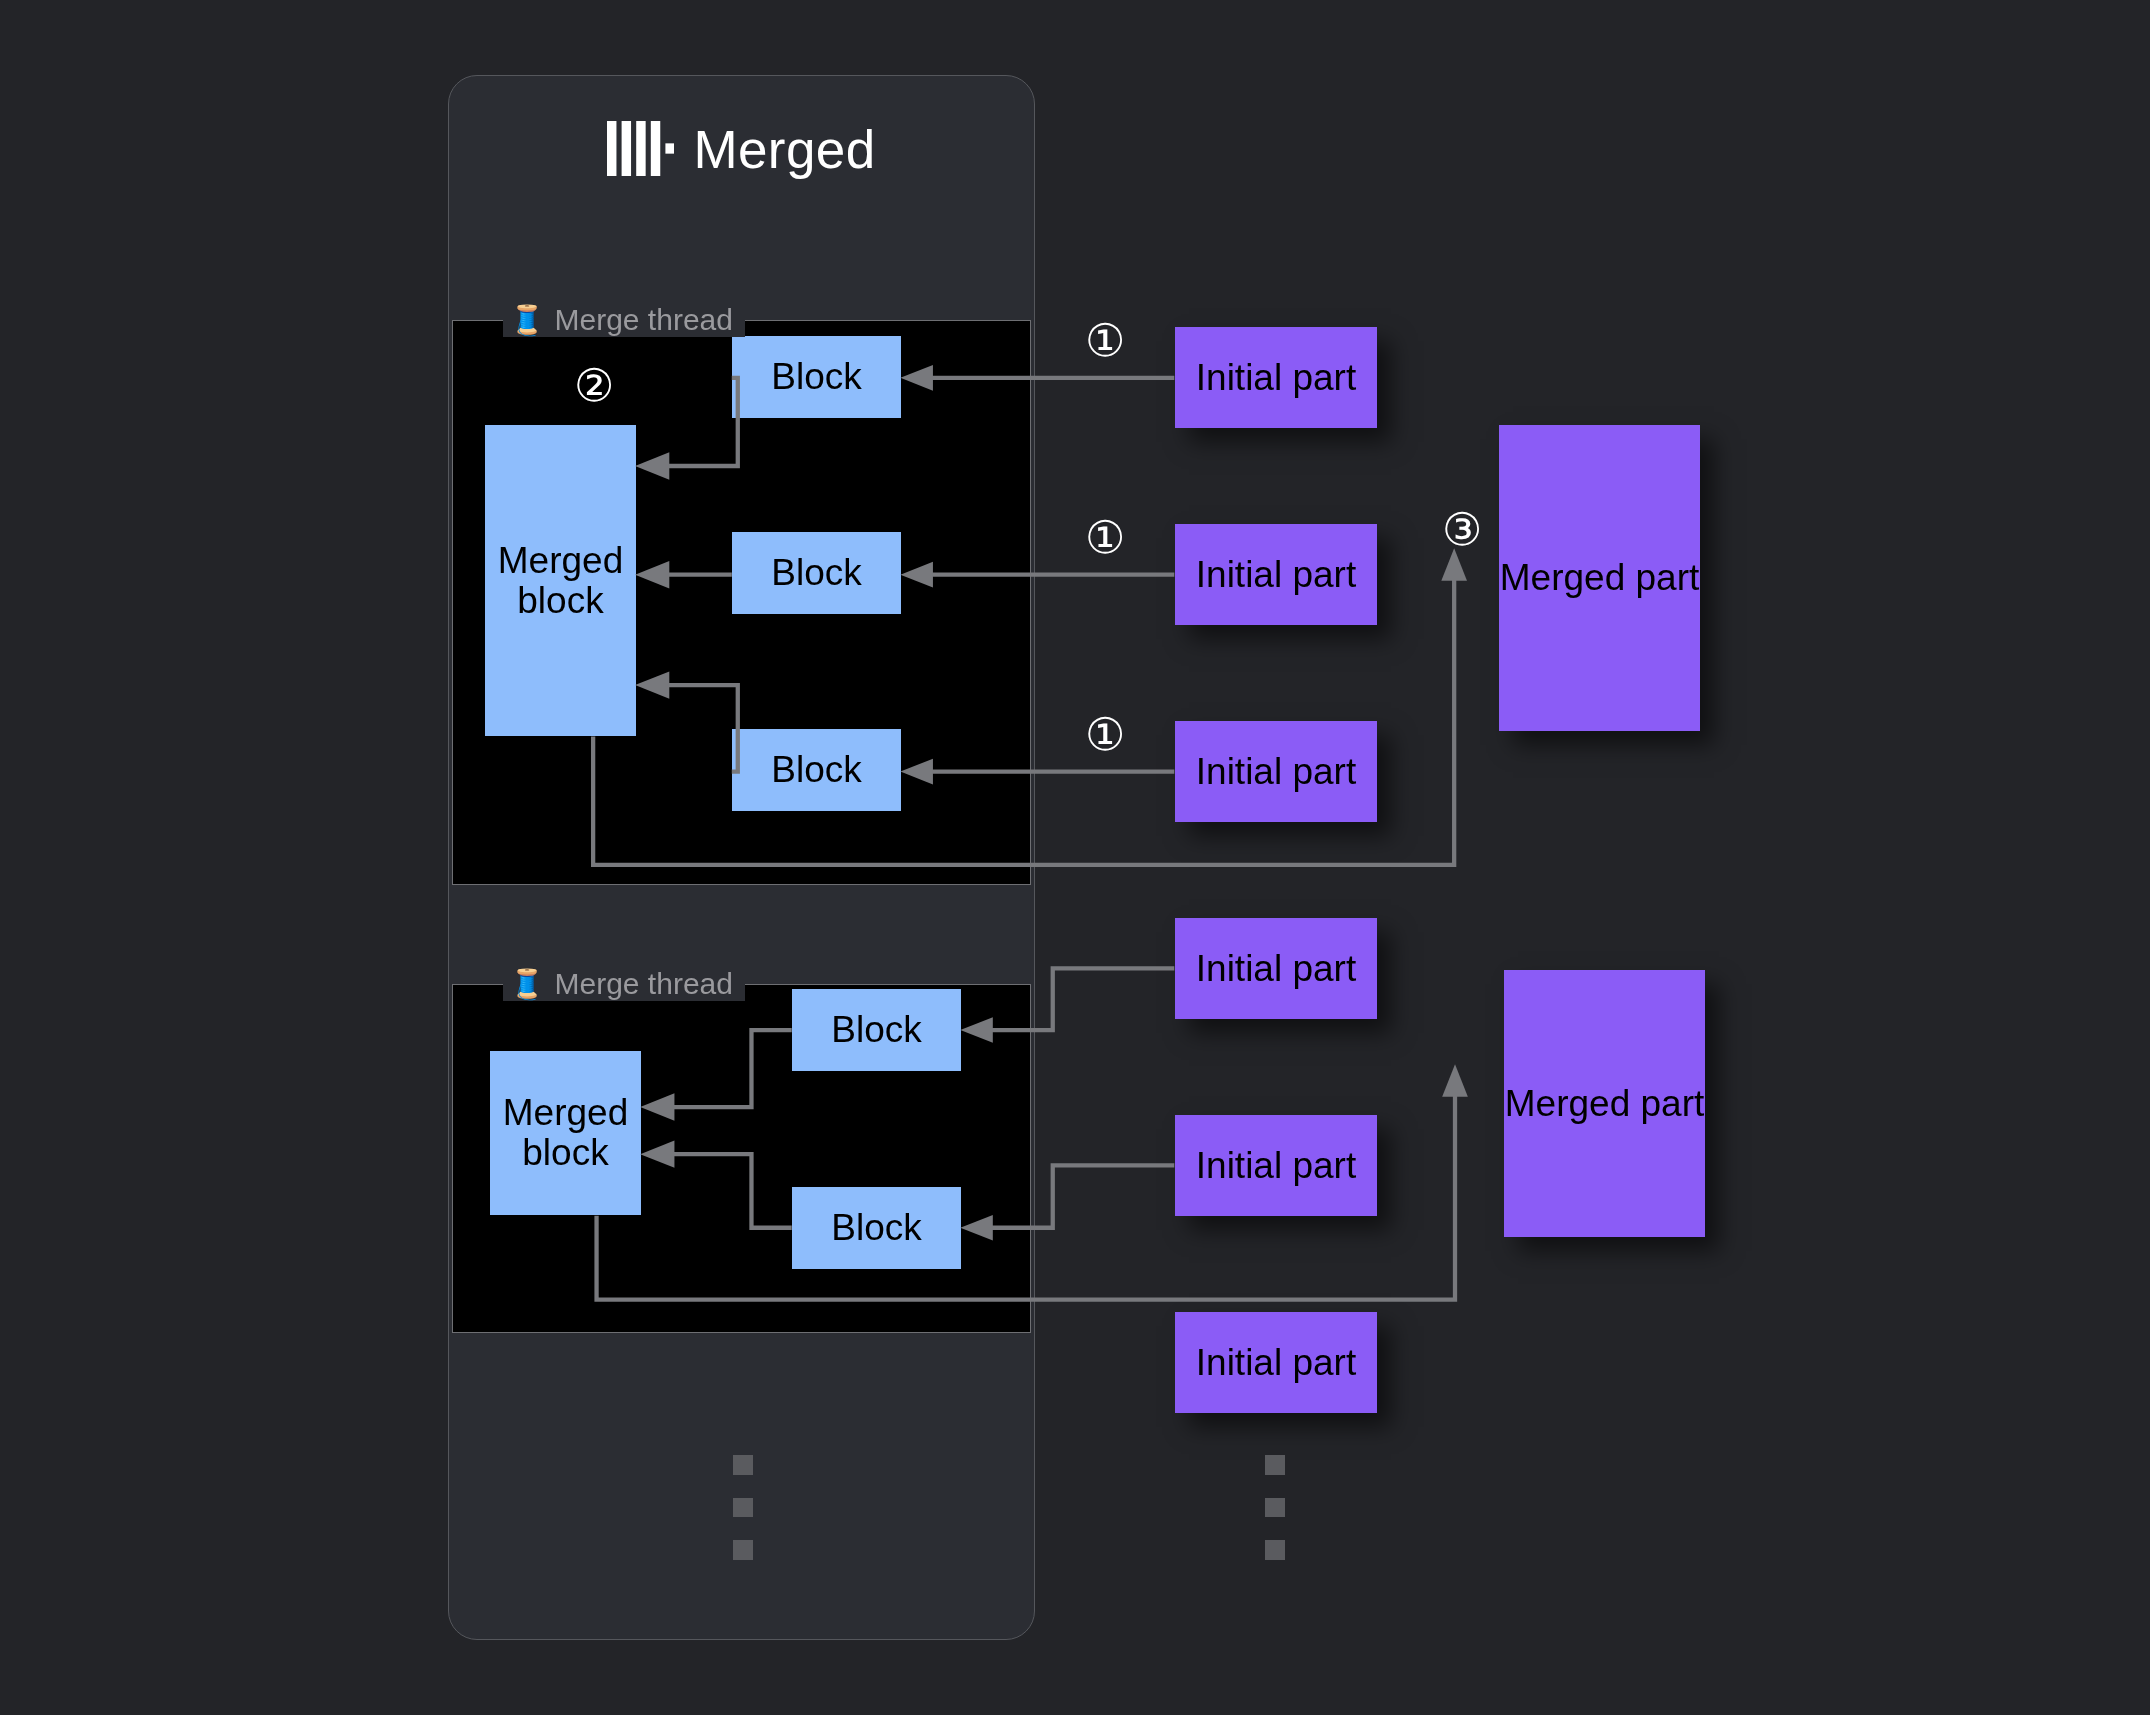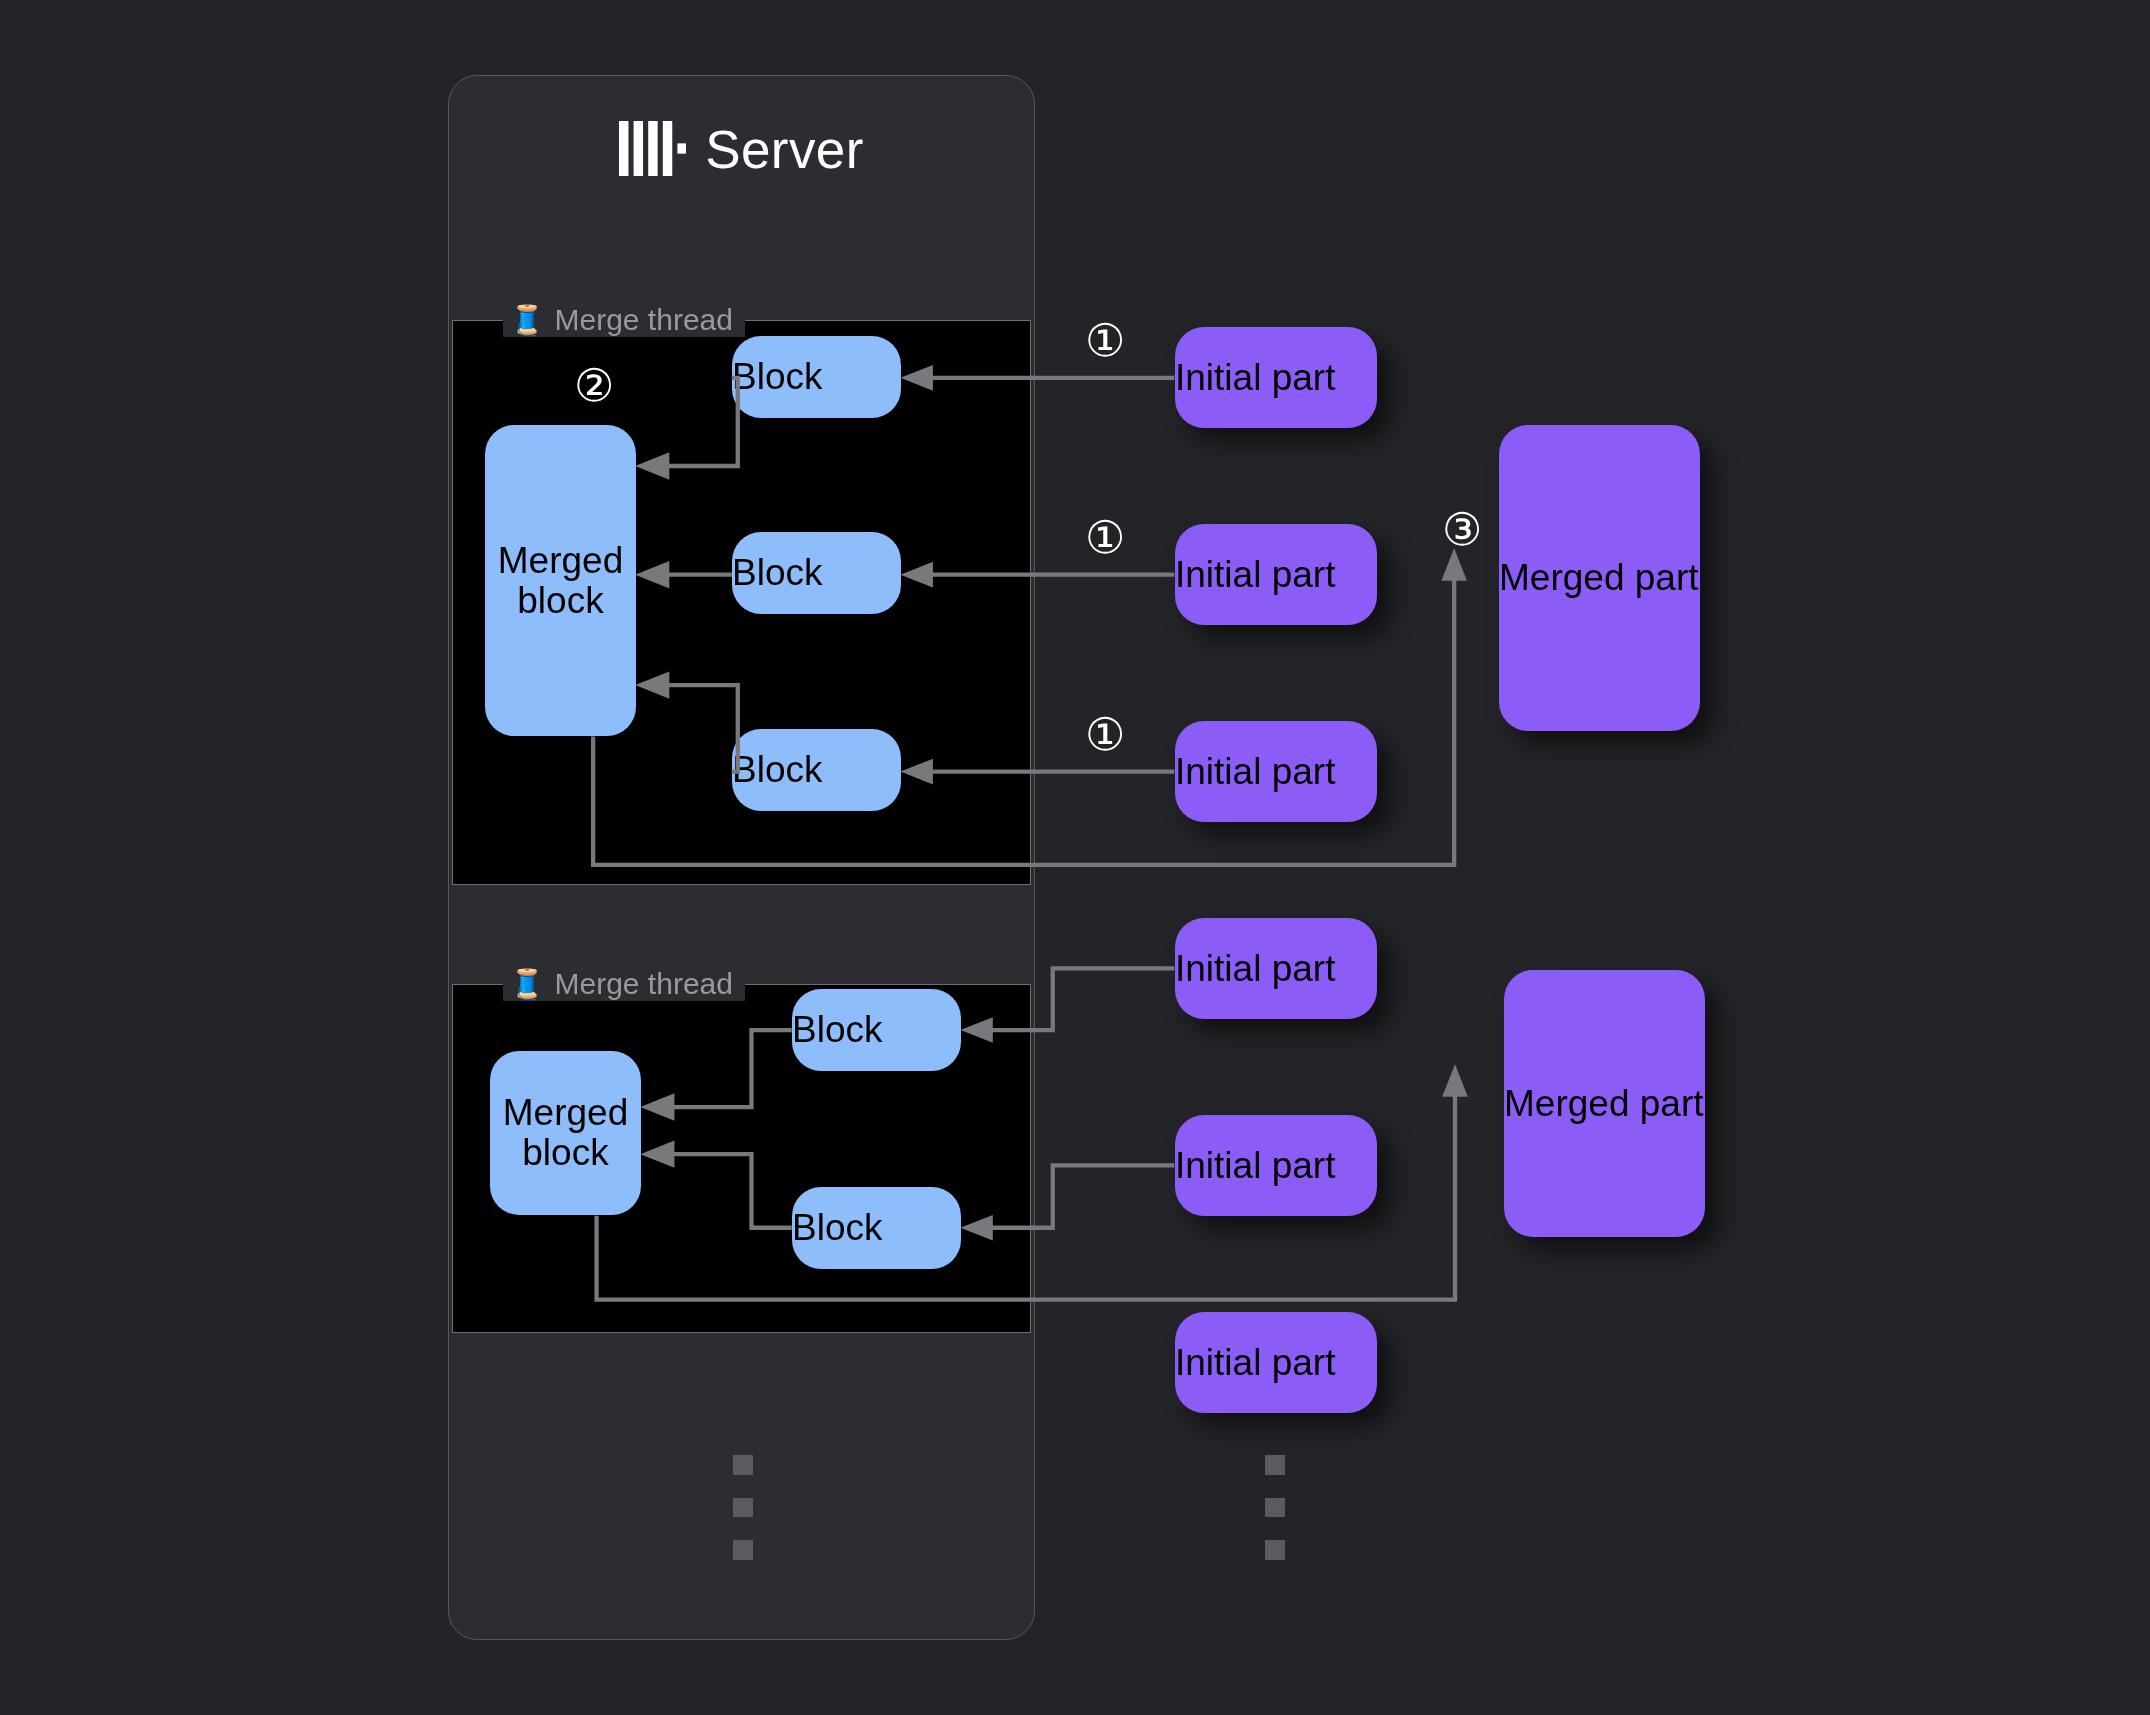--- a/index.html
+++ b/index.html
@@ -28,22 +28,22 @@
   .thread-label{
     position:absolute;display:flex;align-items:center;gap:8.6px;
     color:#9a9a9e;font-size:30px;background:#2b2d33;padding:0 12px 0 6.8px;
     height:34px;white-space:nowrap;z-index:6;
   }
   .spool{font-size:29px;line-height:1;}
 
   
   .box{
     position:absolute;box-sizing:border-box;display:flex;
-    align-items:center;text-align:center;
-    color:#000000;line-height:1.08;font-size:37px;z-index:4;border-radius:29px;
+    align-items:center;justify-content:center;text-align:center;
+    color:#000000;line-height:1.08;font-size:37px;z-index:4;
   }
   .box.blue{background:#8ebdfc;}
   .box.yellow{background:#8b5cf6;box-shadow:13.7px 13.7px 22px rgba(0,0,0,.55);}
 
   
   .step{
     position:absolute;color:#ffffff;font-size:45px;line-height:1;z-index:7;
     font-family:"DejaVu Sans",sans-serif;
   }
 
@@ -66,21 +66,21 @@
   <div class="server-title">
     <span class="ch-logo">
       <svg width="67" height="55" viewBox="0 0 78 64" aria-hidden="true">
         <rect x="0" y="0" width="11" height="64" fill="#ffffff"></rect>
         <rect x="17" y="0" width="11" height="64" fill="#ffffff"></rect>
         <rect x="34" y="0" width="11" height="64" fill="#ffffff"></rect>
         <rect x="51" y="0" width="11" height="64" fill="#ffffff"></rect>
         <rect x="68" y="26" width="10" height="12" fill="#ffffff"></rect>
       </svg>
     </span>
-    <span>Server</span>
+    <span>Merged</span>
   </div>
 
   <div class="thread-group" style="left:452px;top:320px;width:579px;height:565px;"></div>
   <div class="thread-label" style="left:503px;top:303px;">
     <span class="spool">🧵</span>
     <span>Merge thread</span>
   </div>
 
   <div class="box blue" style="left:485px;top:425px;width:151px;height:311px;">
     <span>Merged block</span>

